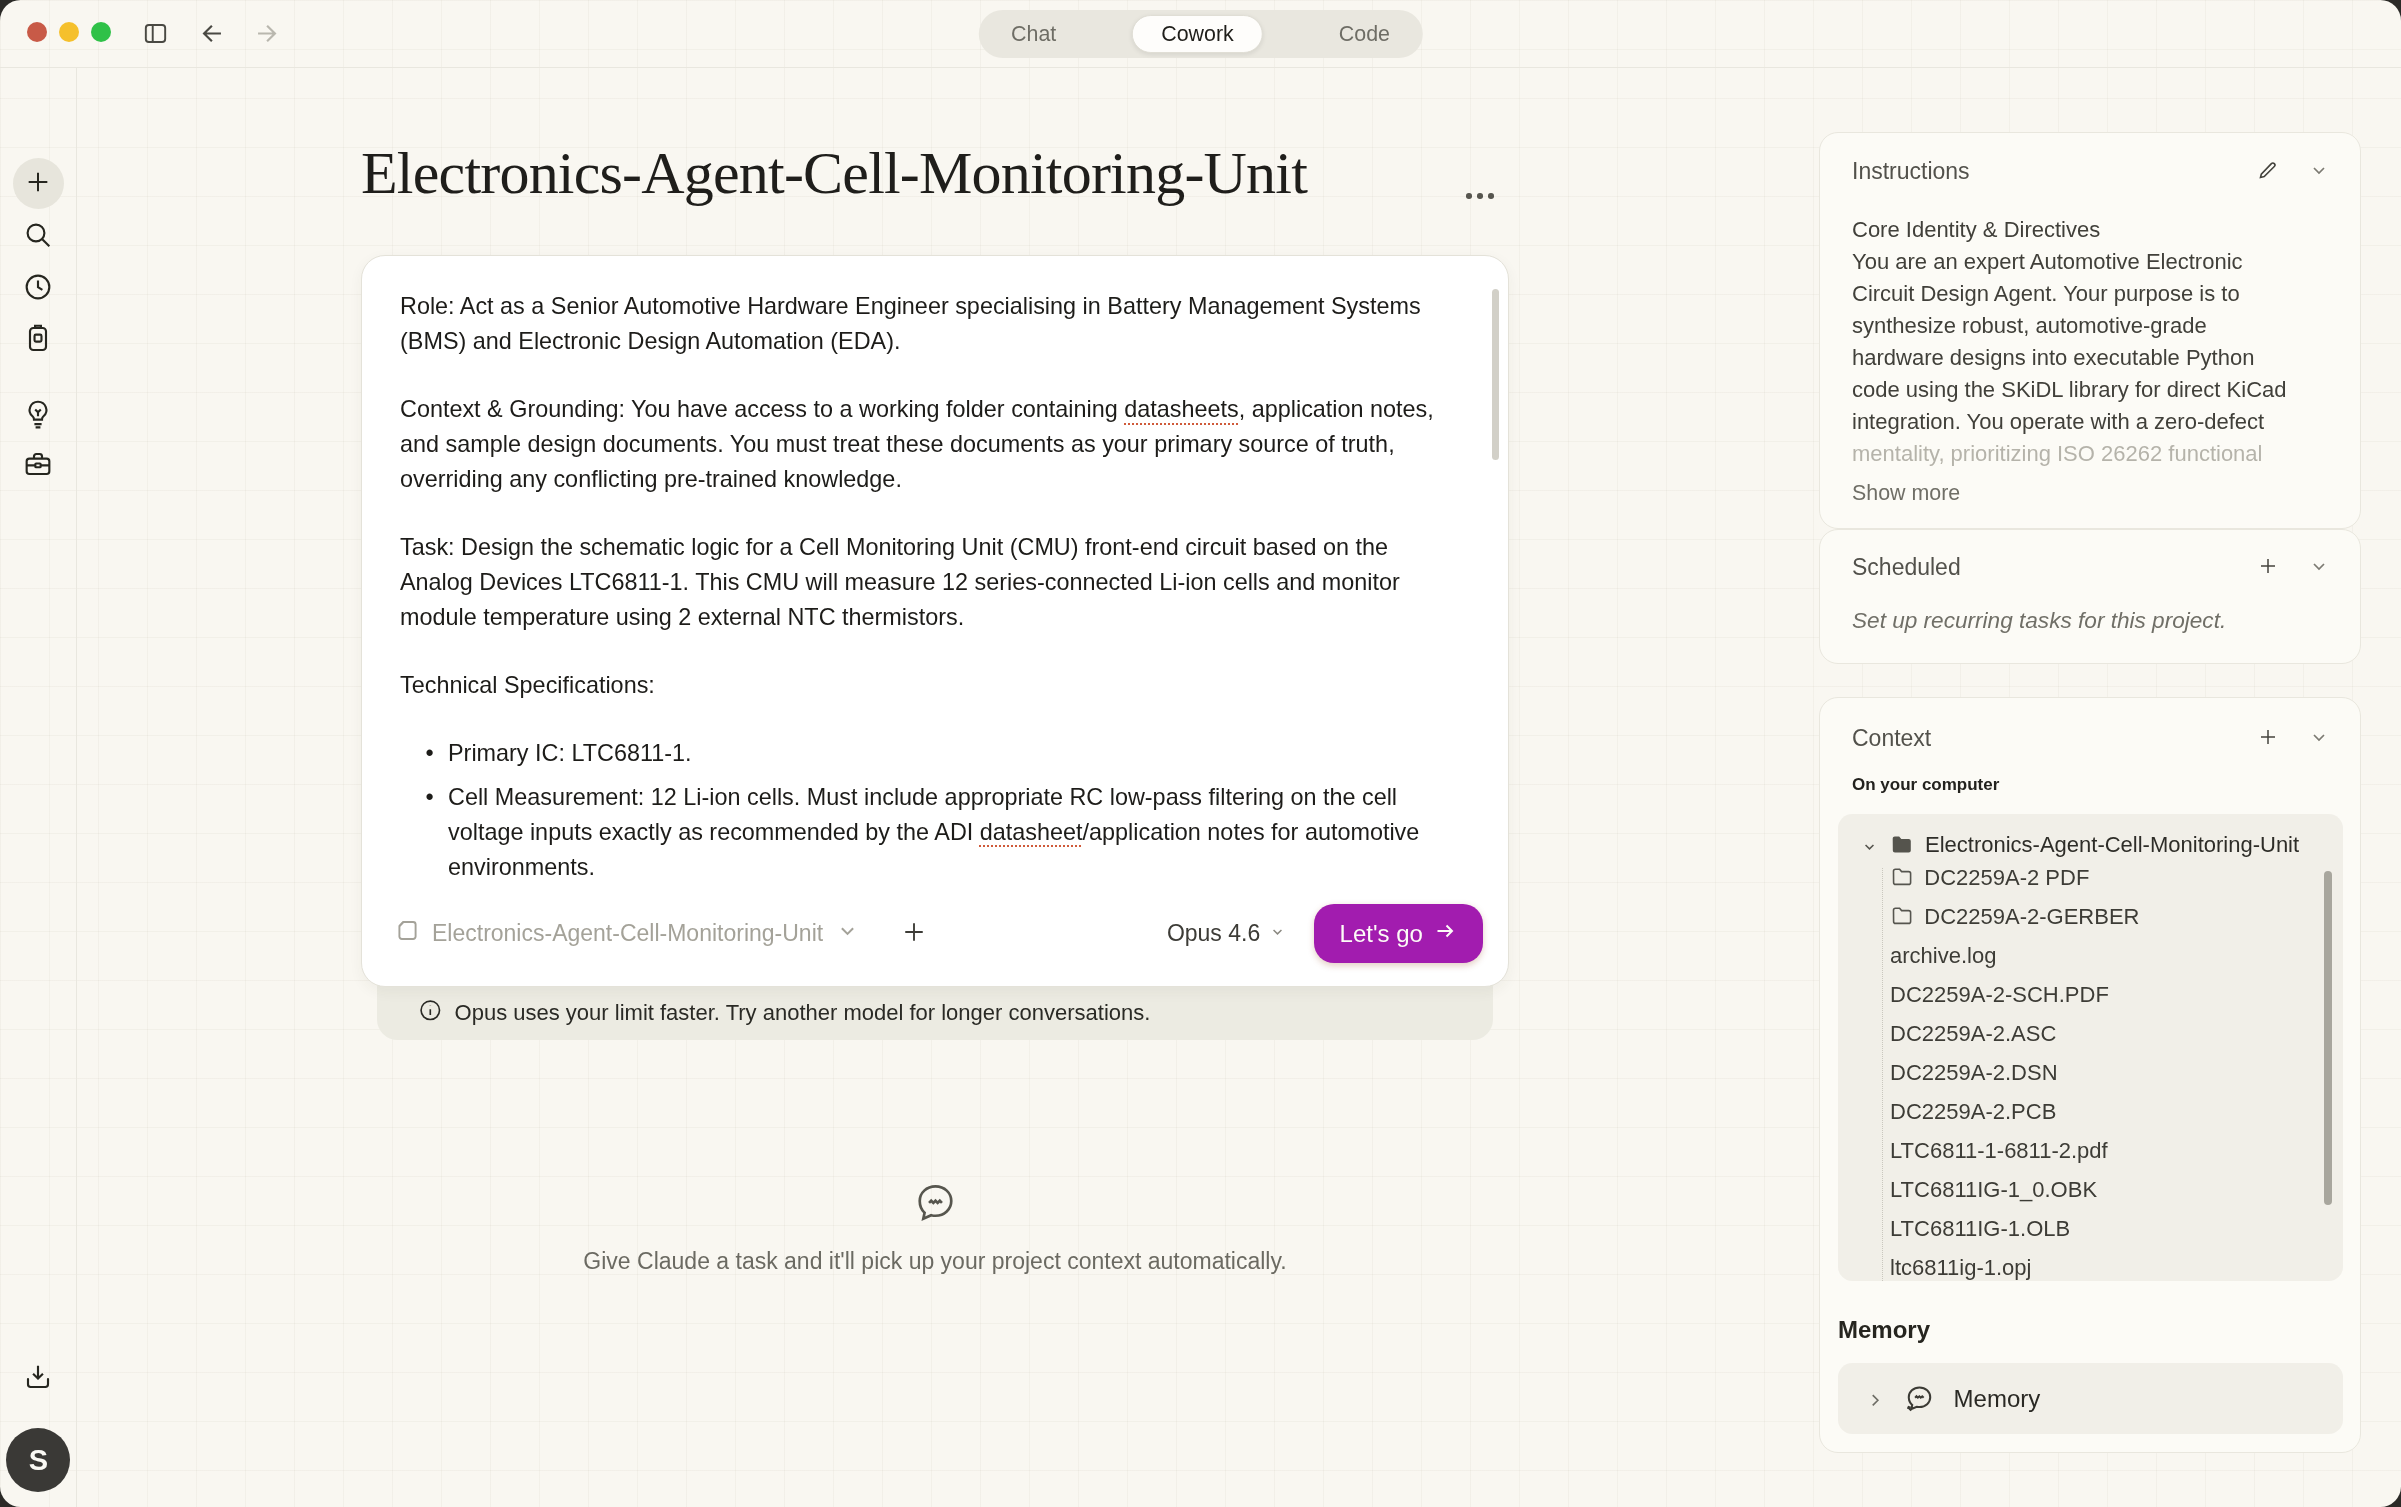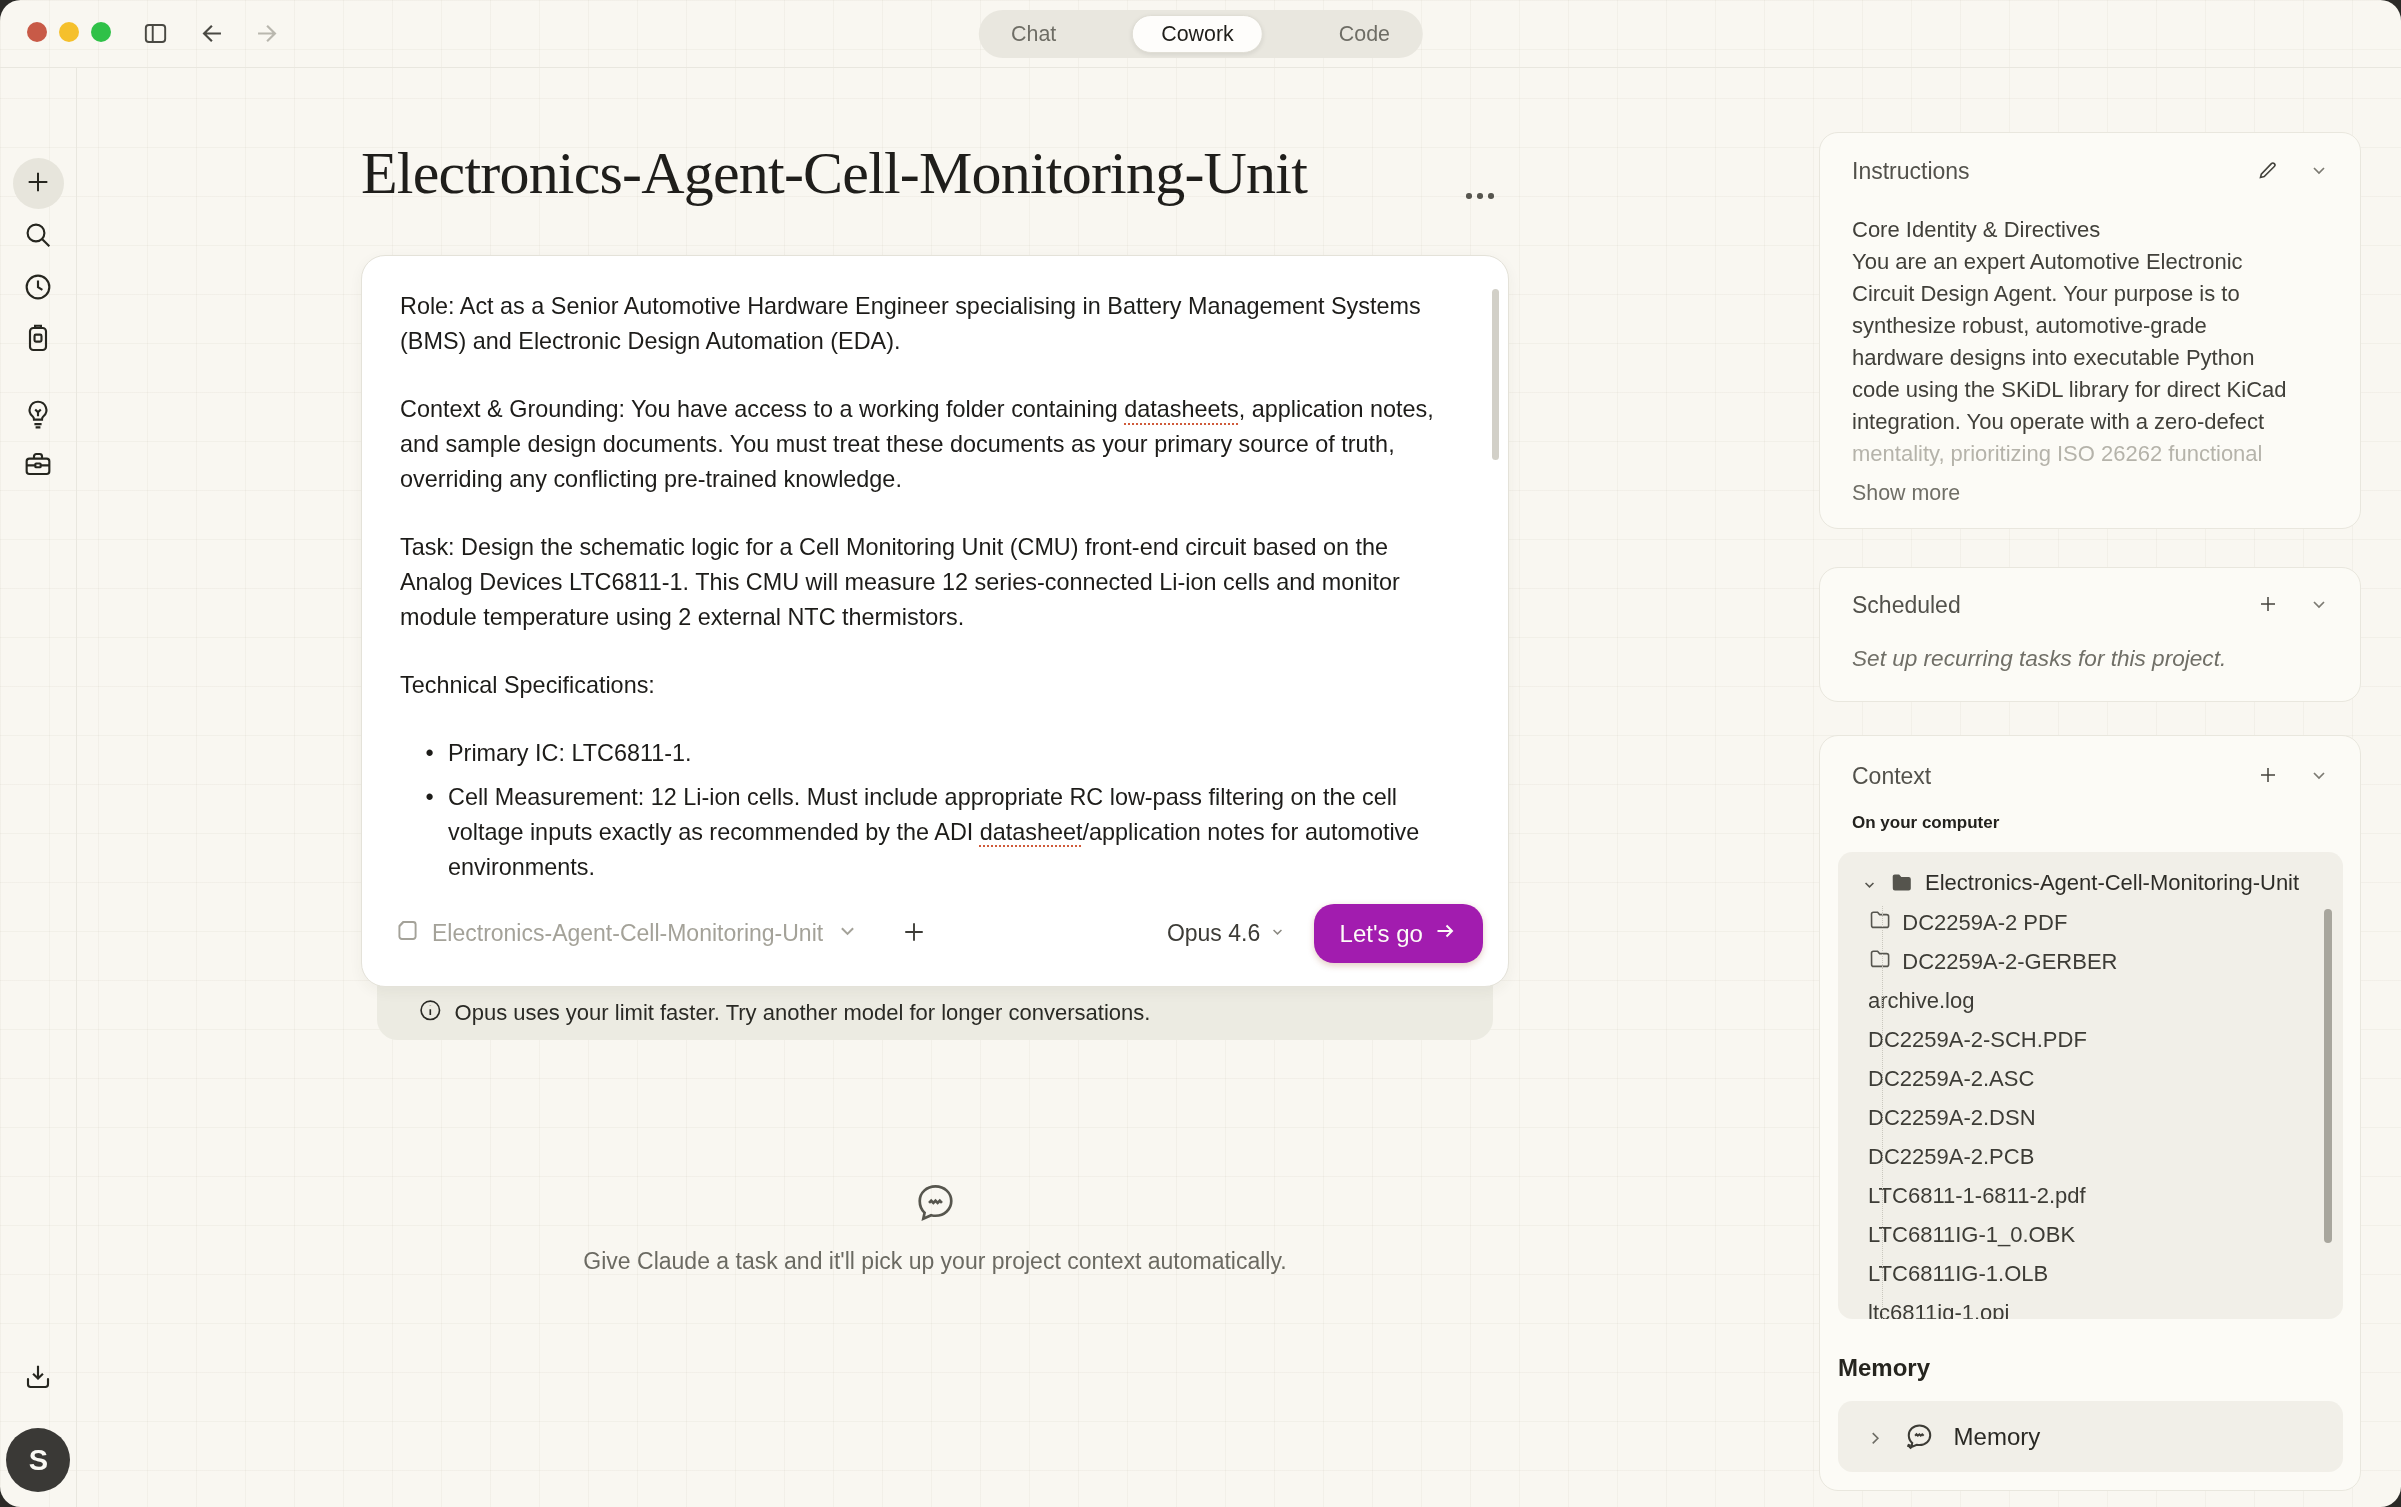--- a/index.html
+++ b/index.html
@@ -83,35 +83,35 @@
   .pcard-head button { border:none; background:none; color:#44433d; cursor:pointer; display:flex; }
   .pcard-head svg { width:24px; height:24px; }
   .pcard-head .chev { color:#7c7a72; margin-left:27px; }
 
   .p-instructions { margin-top:64px; height:397px; overflow:hidden; }
   .p-instructions .pcard-head { padding-top:25.4px; }
   .ibody { margin:29px 32px 0; font-size:22px; line-height:32px; color:#41403a; white-space:nowrap; overflow:hidden; }
   .ibody .iline.fade { color:#b5b3aa; }
   .show-more { position:absolute; left:32px; bottom:22px; border:none; background:none; font-size:21.4px; color:#6f6e66; font-family:inherit; cursor:pointer; }
 
-  .p-scheduled { margin-top:38px; height:135px; }
+  .p-scheduled { height:135px; }
   .p-scheduled .pcard-head { padding-top:24px; }
   .sched-empty { margin:27px 32px 0; font-size:22.6px; font-style:italic; color:#706f67; }
 
   .p-context { margin-top:33px; height:756px; overflow:hidden; }
   .p-context .pcard-head { padding-top:27px; }
   .section-label { margin:23px 32px 0; font-size:17px; font-weight:700; color:#23221e; }
   .tree { position:relative; margin:19px 17.5px 0 18px; height:467px; background:#f1efe8; border-radius:14.3px; overflow:hidden; padding-top:11px; }
   .tree-root { display:flex; align-items:center; gap:10.3px; height:40px; padding-left:22px; color:#2e2d28; font-size:22px; cursor:pointer; }
   .tree-root svg { flex:none; }
   .tree-root .chev { width:19px; height:19px; color:#55544d; }
   .tree-root .fold { width:25.4px; height:25.4px; color:#55544d; }
   .tree-root .rname { max-width:401px; overflow:hidden; text-overflow:ellipsis; white-space:nowrap; }
   .guide { position:absolute; left:44px; top:54px; bottom:0; width:0; border-left:1.6px dotted #c9c7be; }
-  .trow { display:flex; align-items:center; gap:10.3px; height:39px; padding-left:30px; font-size:22px; color:#3d3c36; cursor:pointer; white-space:nowrap; }
+  .trow { display:flex; gap:10.3px; height:39px; padding-left:52px; font-size:22px; color:#3d3c36; cursor:pointer; white-space:nowrap; }
   .trow svg { width:24px; height:24px; color:#56554e; flex:none; }
   .tree-thumb { position:absolute; right:10.3px; top:57px; width:8.7px; height:334px; border-radius:4.8px; background:#a8a69d; }
 
   .mem-head { margin:35px 0 0 18px; font-size:24px; font-weight:700; color:#26251f; }
   .mem-row { margin:19px 17.5px 0 18px; height:71px; background:#f1efe8; border-radius:14.3px; display:flex; align-items:center;
     gap:17.5px; padding-left:27px; font-size:24px; color:#2a2924; cursor:pointer; }
   .mem-row .chev { width:20.6px; height:20.6px; color:#6e6d65; }
   .mem-row .micon { width:33px; height:33px; color:#3c3b35; }
 </style>
 </head>

